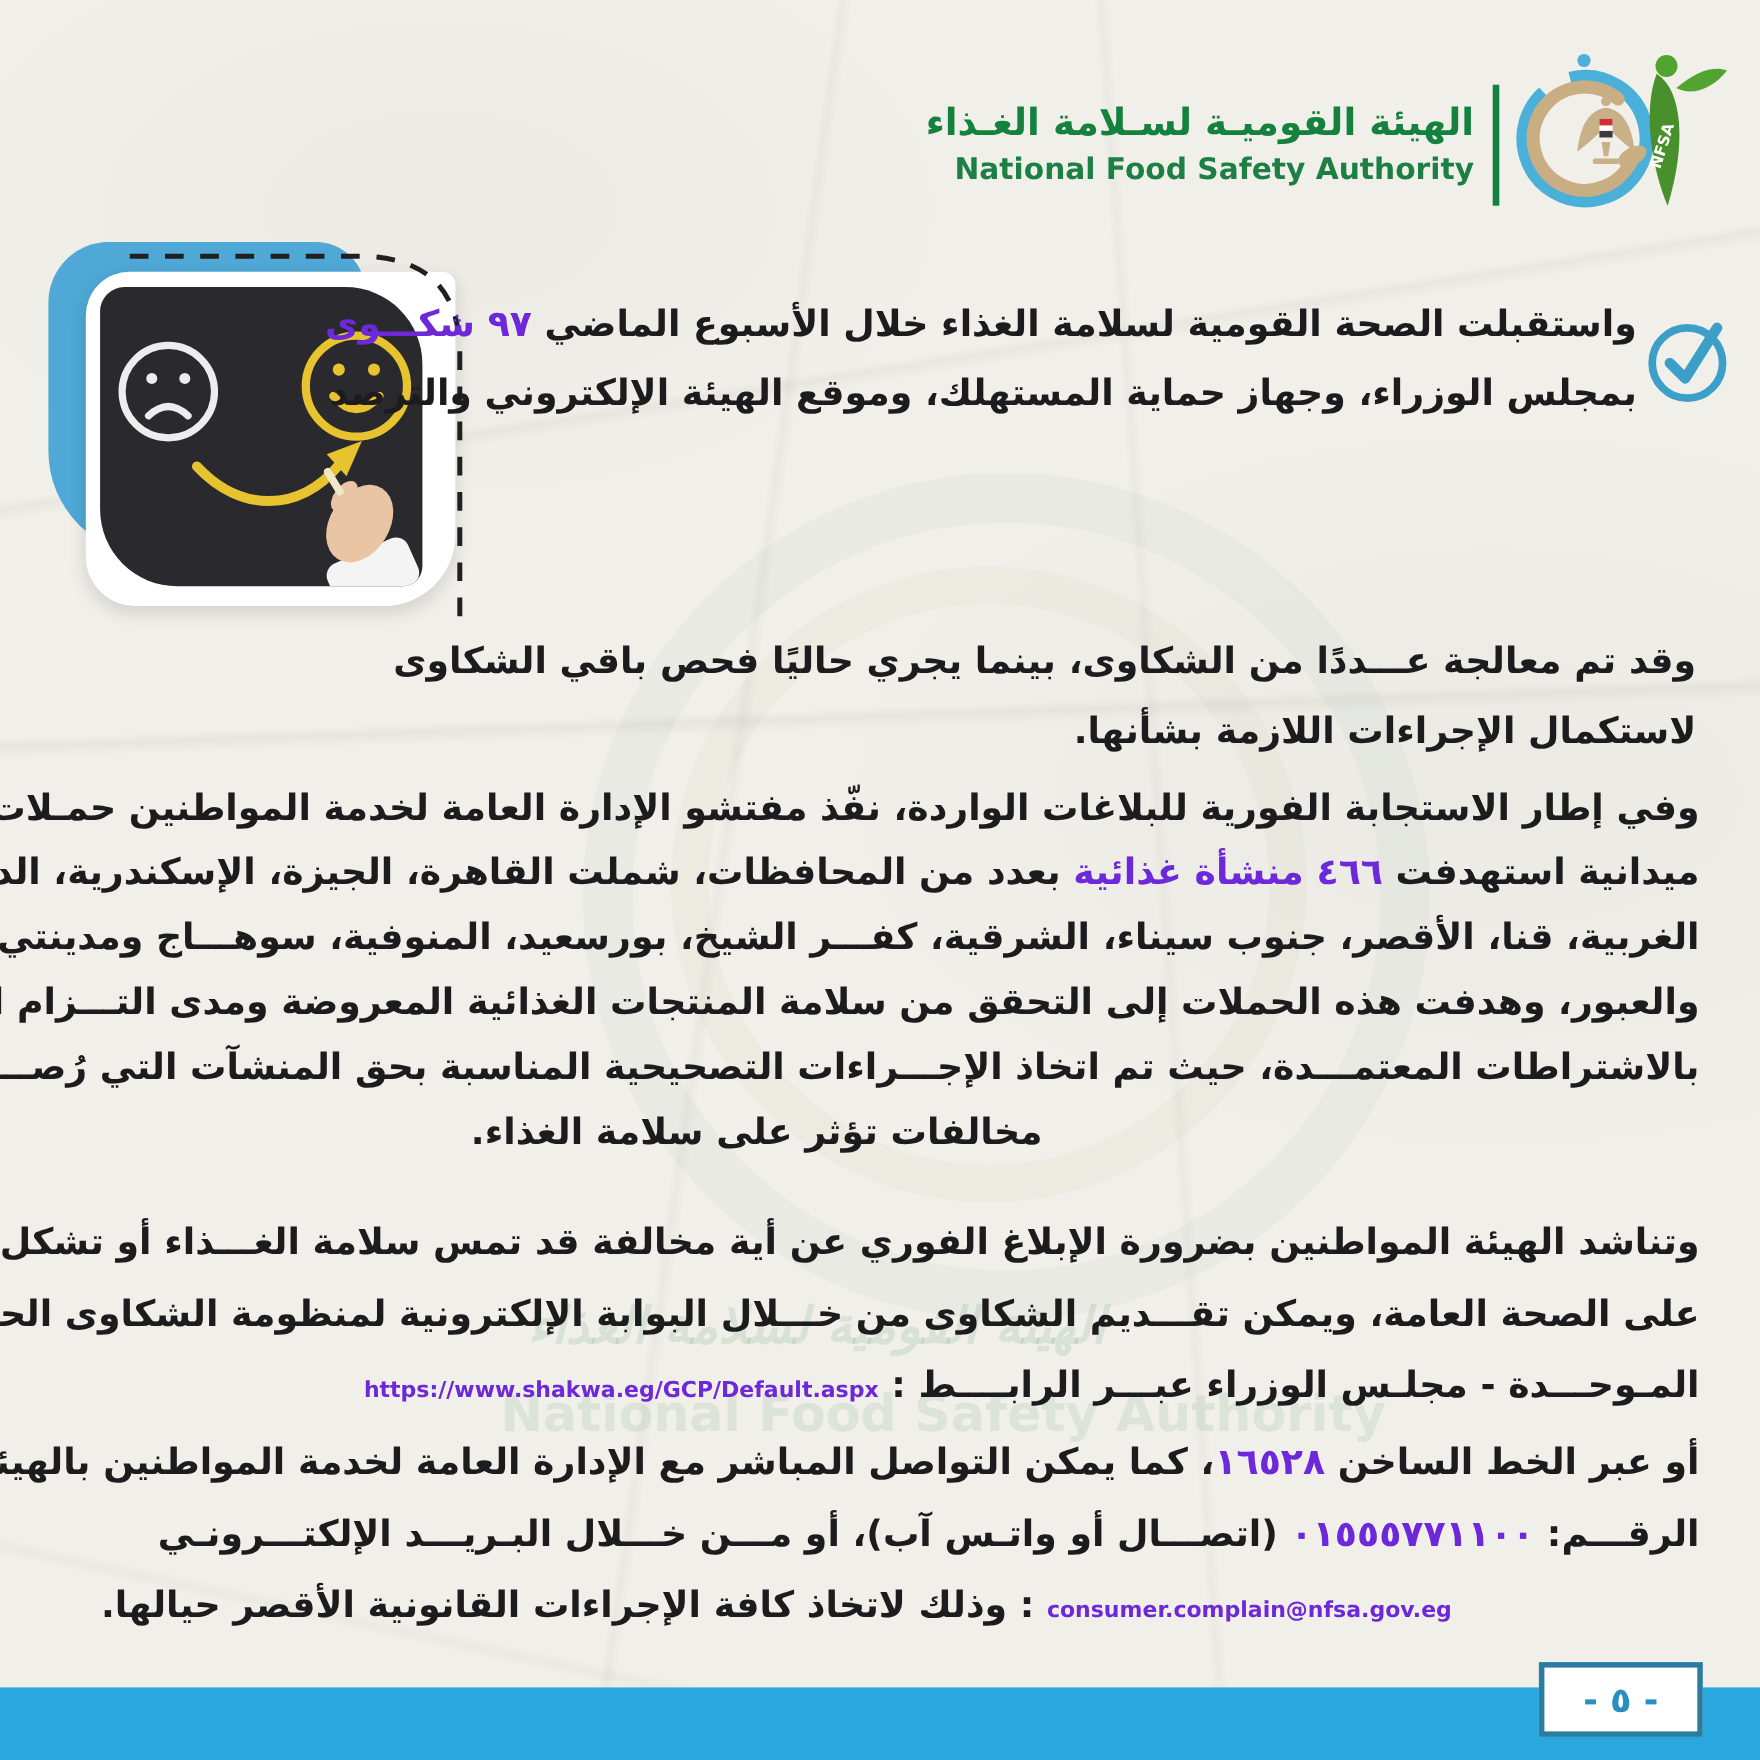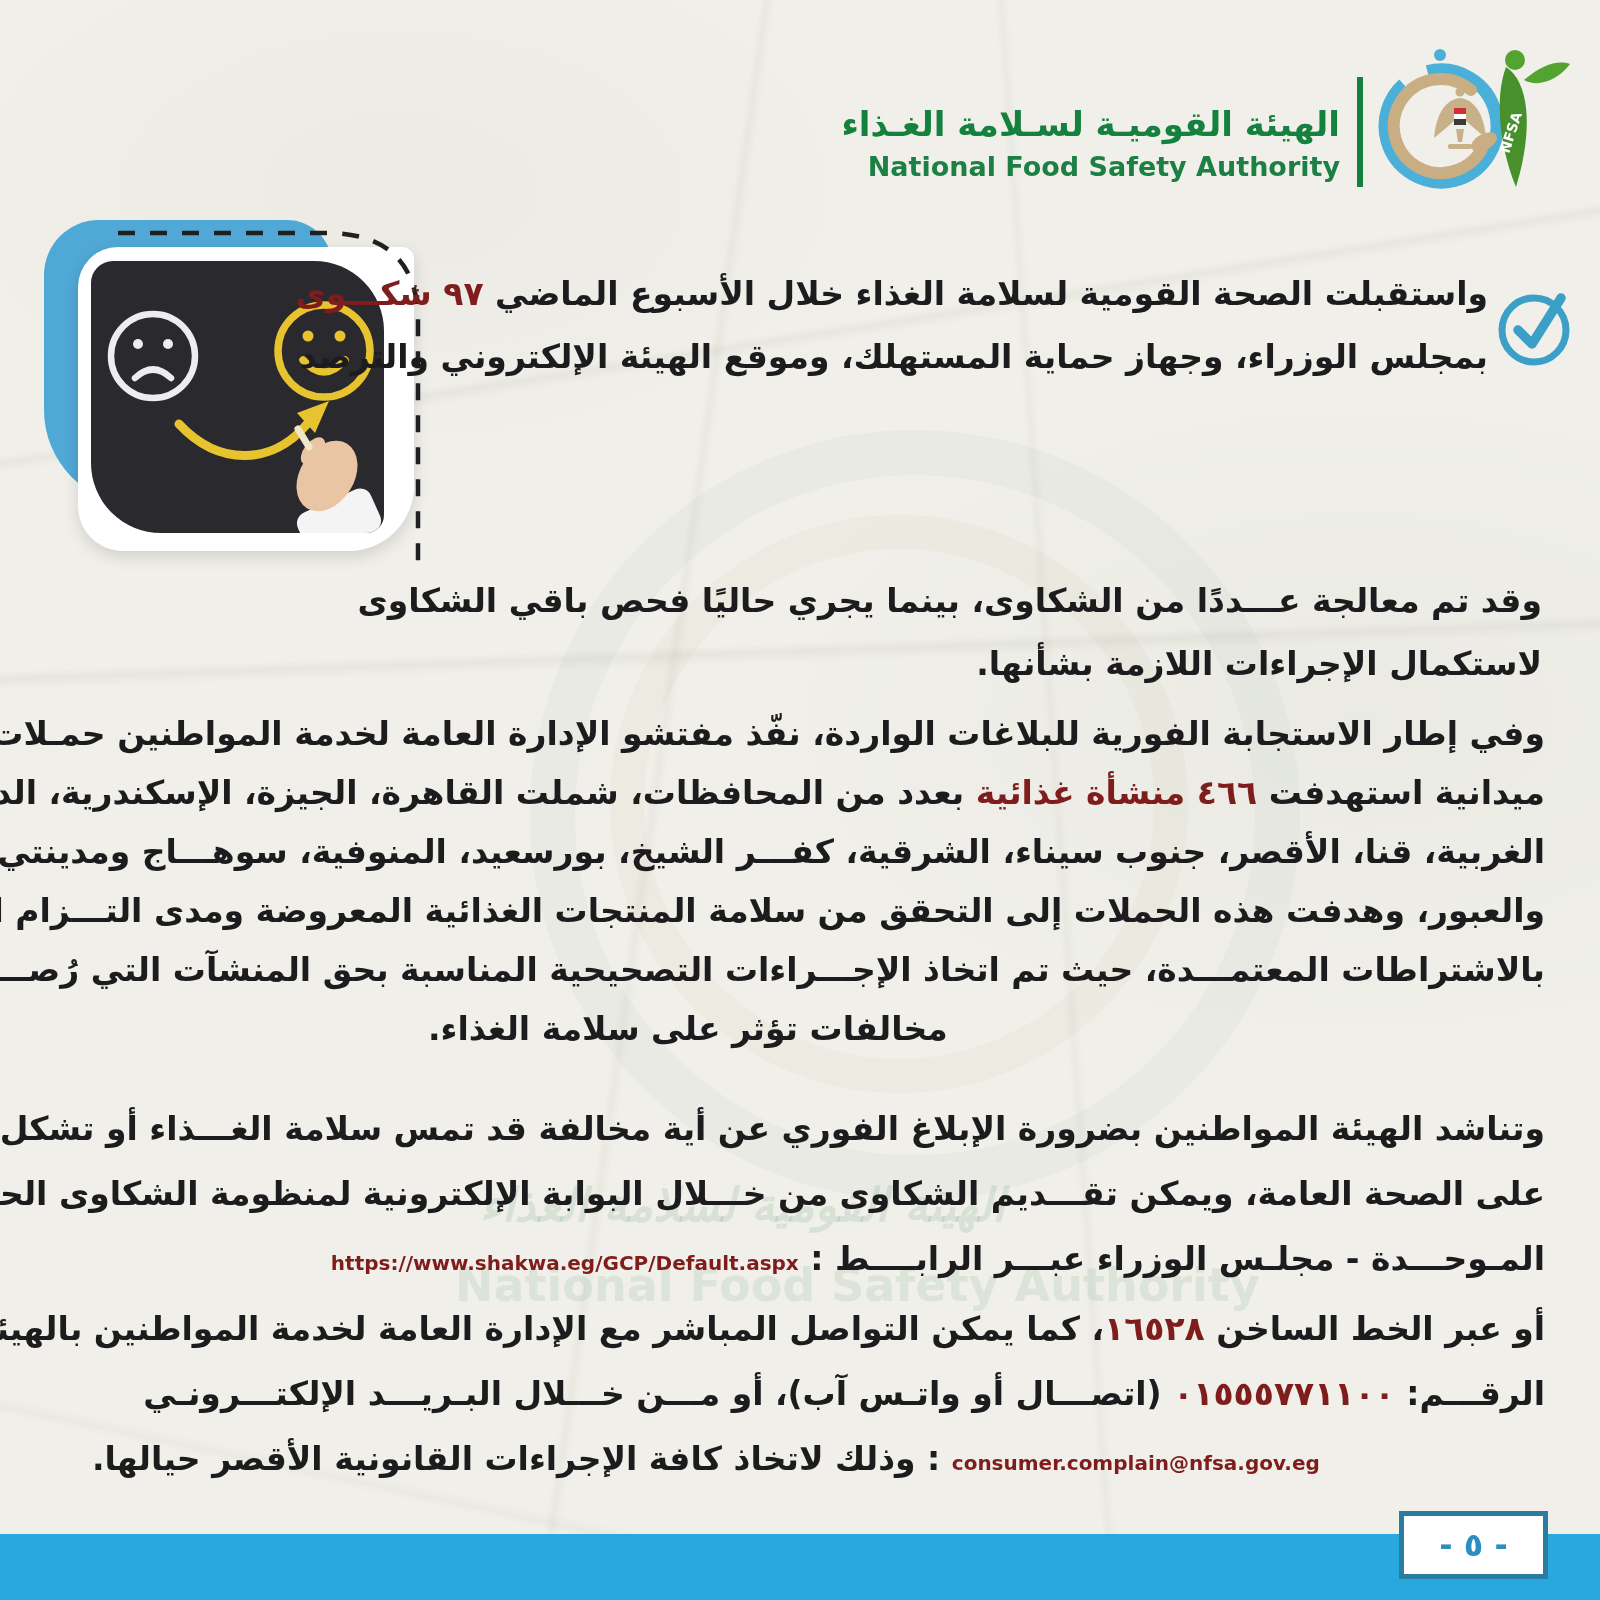--- a/index.html
+++ b/index.html
@@ -16,41 +16,41 @@
       radial-gradient(900px 500px at 85% 45%, rgba(150,160,150,0.06), transparent 70%),
       radial-gradient(700px 400px at 25% 12%, rgba(140,140,130,0.05), transparent 70%);
   }
   
   .wm-circle{position:absolute;left:530px;top:430px;width:680px;height:680px;border:45px solid rgba(140,175,170,0.07);border-radius:50%;}
   .wm-circle2{position:absolute;left:610px;top:515px;width:510px;height:510px;border:34px solid rgba(190,170,130,0.07);border-radius:50%;}
   .wm-ar{position:absolute;left:480px;top:1178px;width:760px;text-align:left;font-size:46px;font-weight:bold;color:rgba(55,130,90,0.13);direction:rtl;white-space:nowrap;font-style:italic;}
   .wm-en{position:absolute;left:455px;top:1258px;width:760px;text-align:center;font-size:46px;font-weight:bold;color:rgba(110,160,125,0.15);white-space:nowrap;}
   
   .header-titles{position:absolute;right:260px;top:92px;text-align:right;direction:rtl;}
-  .title-ar{font-size:34px;font-weight:bold;color:#15813f;letter-spacing:0;margin-top:12px;}
+  .title-ar{font-size:34px;font-weight:bold;color:#15813f;letter-spacing:0;}
   .title-en{font-size:27px;font-weight:bold;color:#1c7f44;margin-top:7px;direction:ltr;}
   .header-bar{position:absolute;left:1357px;top:77px;width:6px;height:110px;background:#15813f;}
   .logo-svg{position:absolute;left:1378px;top:42px;width:200px;height:166px;}
   
   .card-blue{position:absolute;left:44px;top:220px;width:288px;height:285px;background:#4fa8d5;border-radius:55px 45px 55px 95px;}
   .card-white{position:absolute;left:78px;top:247px;width:336px;height:304px;background:#ffffff;border-radius:40px 12px 65px 45px;box-shadow:0 6px 16px rgba(0,0,0,0.13);}
   .board{position:absolute;left:91px;top:261px;width:293px;height:272px;background:#2a292e;border-radius:22px 70px 18px 70px;overflow:hidden;}
   .dashes-svg{position:absolute;left:114px;top:226px;width:312px;height:345px;}
   .check-svg{position:absolute;left:1494px;top:280px;width:84px;height:88px;}
   
   .para{position:absolute;direction:rtl;text-align:right;font-weight:bold;font-size:33px;color:#1c1c1e;}
   .para .line{white-space:nowrap;line-height:63px;}
   .para .line.center{text-align:center;}
   .p1{top:262px;right:112px;}
   .p2{top:569px;right:58px;}
   .p3{top:704px;right:55px;}
   .p3 .line{line-height:59px;}
   .p4{top:1096px;right:55px;}
   .p4 .line{line-height:65px;}
-  .accent{color:#7f1d1d;}
+  .accent{color:#6d28d9;}
   .latin{font-size:20px;direction:ltr;unicode-bidi:embed;}
   
   .footer-bar{position:absolute;left:0;top:1534px;width:1600px;height:66px;background:#29a8e0;}
   .page-badge{position:absolute;left:1399px;top:1511px;width:149px;height:68px;background:#ffffff;border:5px solid #2a7ca1;box-sizing:border-box;display:flex;align-items:center;justify-content:center;}
   .page-badge span{font-size:32px;font-weight:bold;color:#2a8fc0;direction:rtl;}
 </style>
 </head>
 <body>
 
 <div class="wm-circle"></div>

